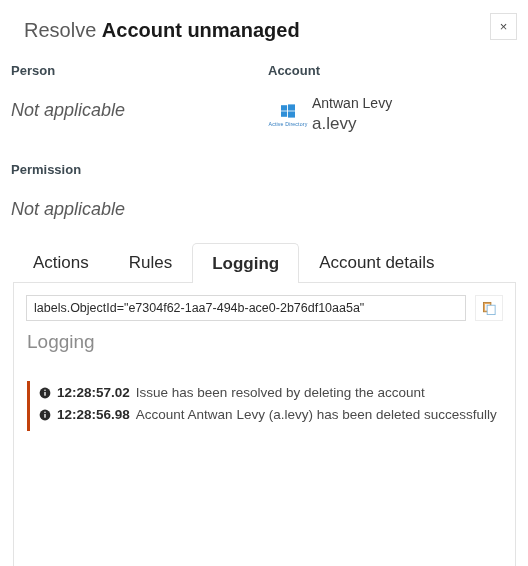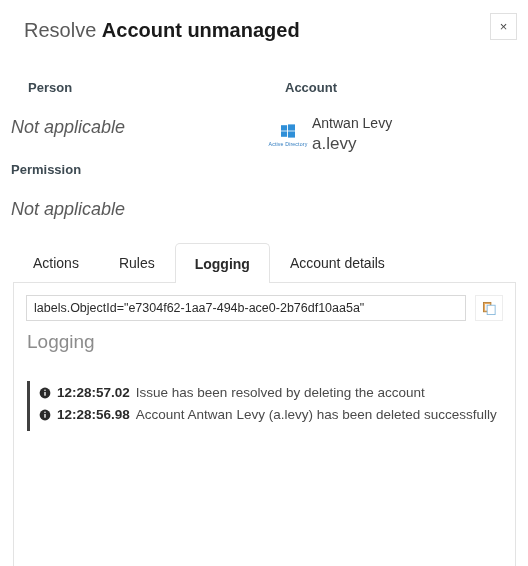--- a/index.html
+++ b/index.html
@@ -88,21 +88,21 @@
     top: 0;
     width: 240px;
   }
   .col-account {
     position: absolute;
     left: 268px;
     top: 0;
     width: 250px;
   }
   .col-person .field-label,
-  .col-account .field-label { margin: 17px; }
+  .col-account .field-label { margin: 0; }
   .col-person .field-value-na { margin-top: 20px; }
 
   .account-row {
     margin-top: 14px;
     display: flex;
     align-items: center;
   }
   .ad-icon {
     width: 40px;
     flex: 0 0 40px;
@@ -156,21 +156,21 @@
     top: 243px;
     height: 39px;
     display: flex;
     align-items: stretch;
     z-index: 3;
   }
   .tab {
     padding: 0 19px;
     display: flex;
     align-items: center;
-    font-size: 14px;
+    font-size: 17px;
     color: #2b2b2b;
     border: 1px solid transparent;
     border-bottom: none;
     background: transparent;
     box-sizing: border-box;
     cursor: pointer;
     white-space: nowrap;
   }
   .tab.active {
     font-weight: 700;
@@ -250,21 +250,21 @@
     font-style: italic;
     color: #6b6b6b;
     line-height: 16px;
   }
 
   .log-list {
     position: absolute;
     left: 13px;
     top: 98px;
     right: 14px;
-    border-left: 3px solid #404040;
+    border-left: 3px solid #c2410c;
     padding-left: 9px;
     padding-top: 2px;
     padding-bottom: 4px;
   }
   .log-entry {
     display: flex;
     align-items: flex-start;
     margin-bottom: 2px;
     line-height: 20px;
   }

